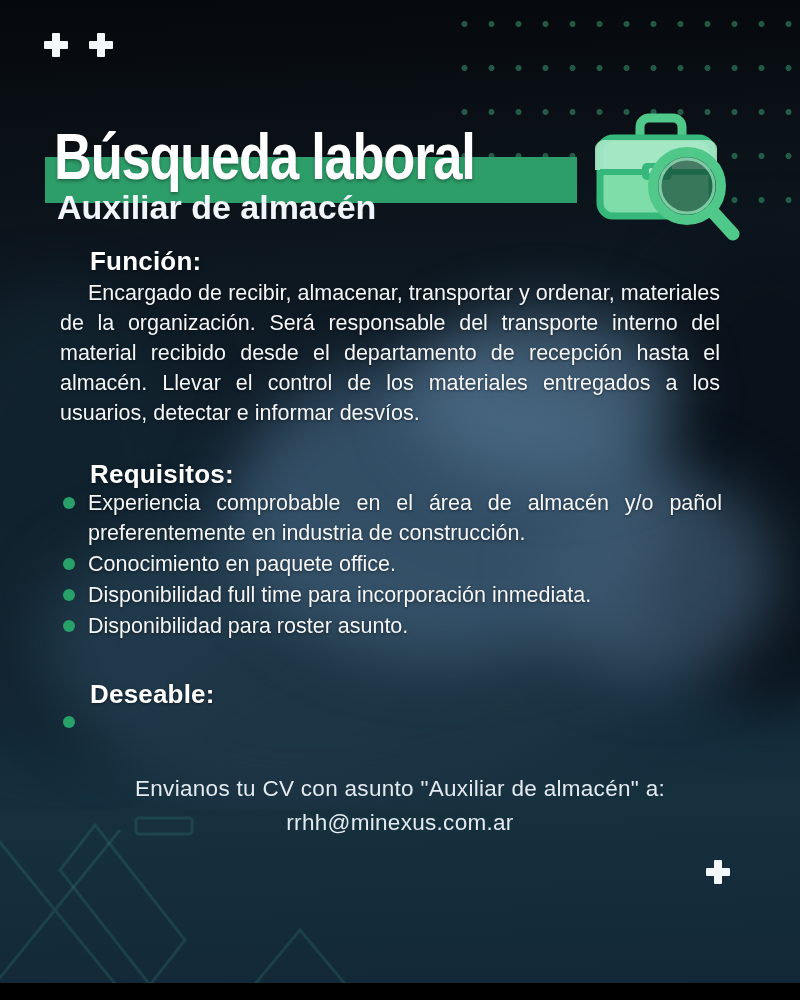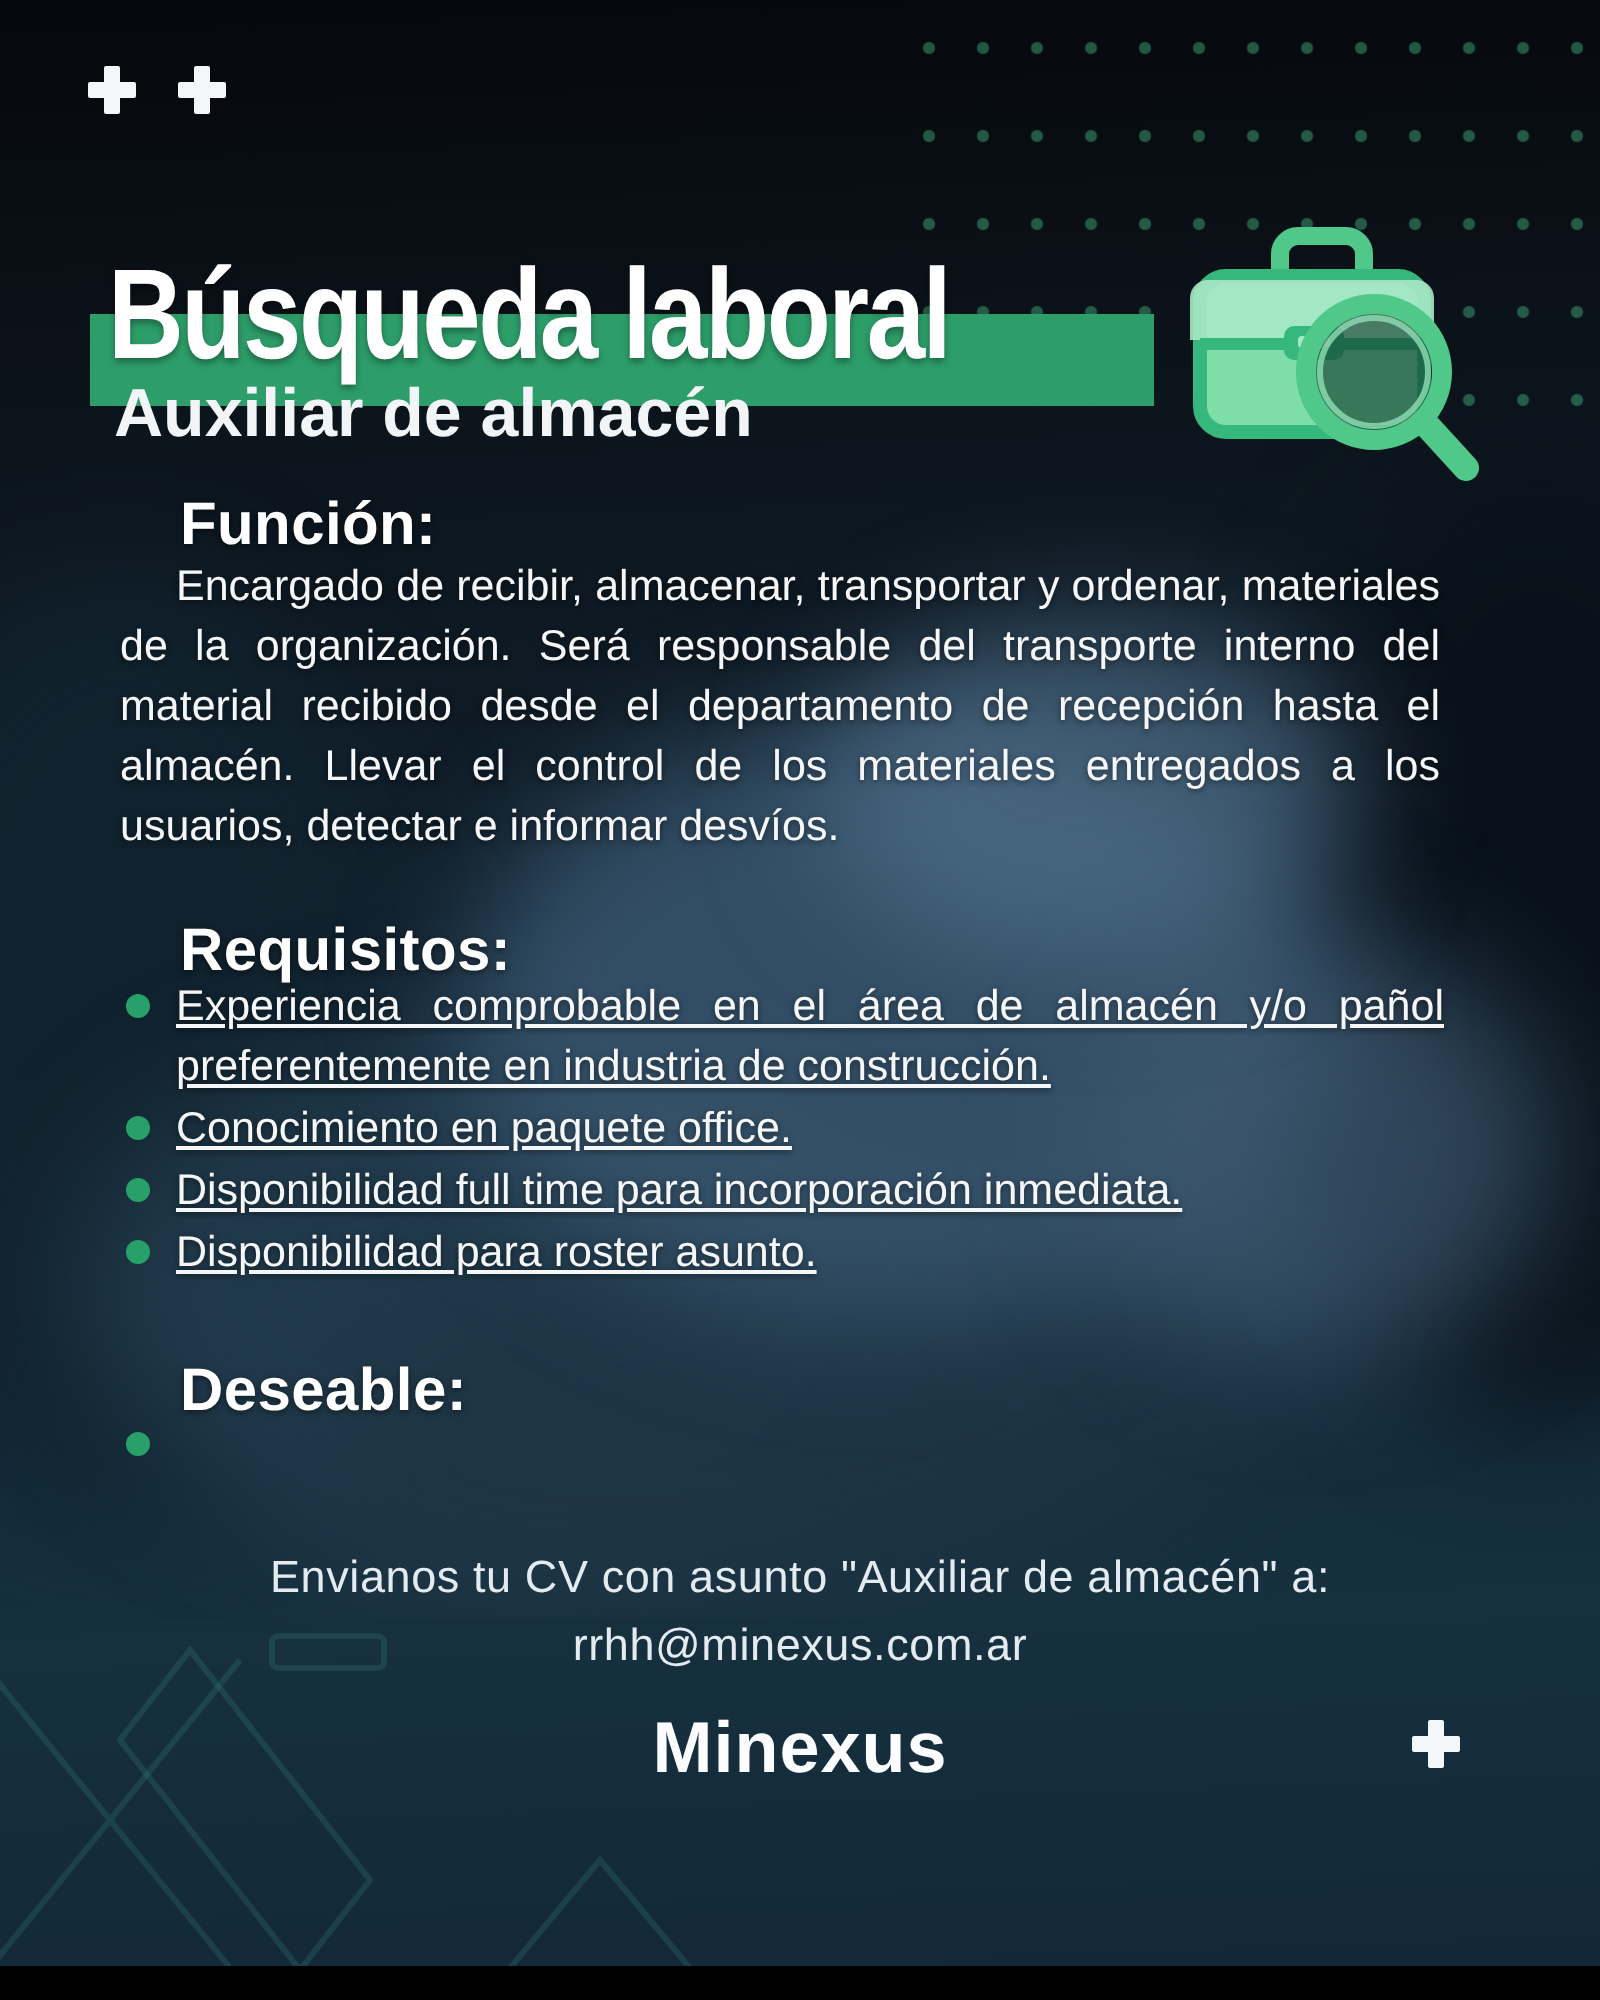--- a/index.html
+++ b/index.html
@@ -42,36 +42,36 @@
     transform:scaleX(.82);transform-origin:left top;
     text-shadow:0 2px 4px rgba(0,0,0,.35);
   }
   .subtitle{
     position:absolute;left:57px;top:186px;margin:0;white-space:nowrap;
     font-size:34px;line-height:42px;font-weight:700;color:#f2f5f7;
   }
   .hero-icon{position:absolute;left:592px;top:110px;}
   
   .sec-heading{
-    position:absolute;left:90px;margin:0;font-size:30px;font-weight:800;
+    position:absolute;left:90px;margin:0;font-size:26px;font-weight:800;
     color:#fff;letter-spacing:.2px;text-shadow:0 1px 3px rgba(0,0,0,.5);
   }
   .h-funcion{top:246px;}
   .h-requisitos{top:459px;}
   .h-deseable{top:679px;}
   .body-text{
     font-size:21.5px;line-height:30px;color:#f4f6f8;
     text-shadow:0 1px 3px rgba(0,0,0,.5);
   }
   .funcion-text{
     position:absolute;left:60px;top:278px;width:660px;margin:0;
     text-align:justify;text-indent:28px;
   }
   .req-list,.des-list{
-    position:absolute;left:60px;width:662px;margin:0;padding:0;list-style:none;text-decoration:underline;
+    position:absolute;left:60px;width:662px;margin:0;padding:0;list-style:none;
   }
   .req-list{top:488px;}
   .des-list{top:707px;}
   .req-list li,.des-list li{position:relative;padding-left:28px;margin-bottom:1px;}
   .req-list li.justify{text-align:justify;}
   .bullet{
     position:absolute;left:3px;top:9px;width:12px;height:12px;border-radius:50%;
     background:#27a06a;
   }
   
@@ -155,15 +155,14 @@
 
   <h3 class="sec-heading h-deseable">Deseable:</h3>
   <ul class="des-list body-text">
     <li>
       <span class="bullet"></span>
     </li>
   </ul>
 
   <p class="contact c2">rrhh@minexus.com.ar</p>
   <p class="contact c1">Envianos tu CV con asunto "Auxiliar de almacén" a:</p>
-  <p class="logo">Minexus</p>
 
 </div>
 
 </body></html>

